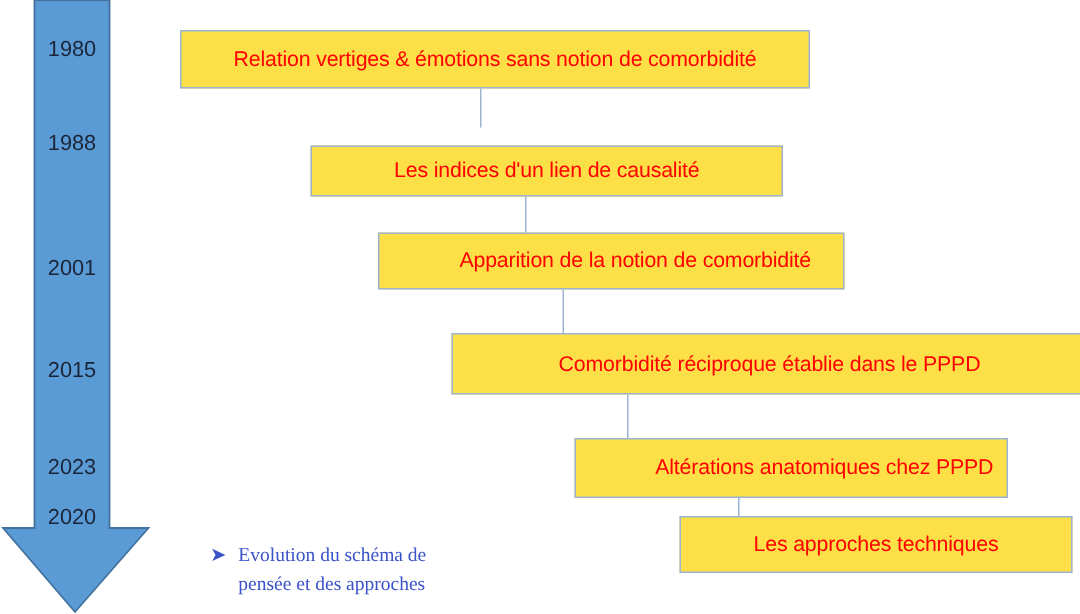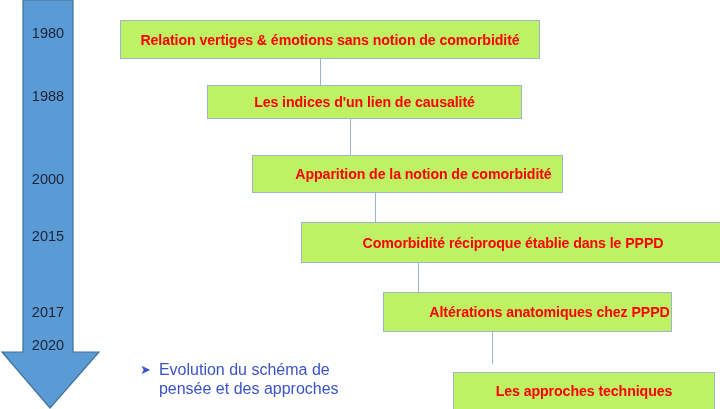--- a/index.html
+++ b/index.html
@@ -35,30 +35,29 @@
     font-family: "Liberation Sans", sans-serif;
     line-height: 1;
     white-space: nowrap;
   }
 
   
   .flow-box {
     position: absolute;
     box-sizing: border-box;
     border: 1.4px solid #9cb3d4;
-    background: #bef264;
+    background: #fde047;
     display: flex;
     align-items: center;
     justify-content: center;
     color: #ff0000;
     font-size: 14.2px;
     font-family: "Liberation Sans", sans-serif;
     white-space: nowrap;
     letter-spacing: -0.1px;
-    font-weight: bold;
   }
 
   
   .connector {
     position: absolute;
     width: 1.4px;
     background: #9cb3d4;
   }
 
   
@@ -71,61 +70,61 @@
     gap: 8px;
   }
   #bullet-note .bullet-glyph {
     color: #3a53c8;
     font-size: 13px;
     line-height: 19px;
     flex: 0 0 auto;
   }
   #bullet-note .bullet-text {
     color: #3a53c8;
-    font-size: 16px;
+    font-size: 13px;
     line-height: 19px;
-    font-family: Liberation Sans, sans-serif;
+    font-family: Liberation Serif, serif;
     white-space: pre-line;
   }
 </style>
 </head>
 <body>
 
 <div id="canvas">
 
   <div id="timeline-arrow">
     <svg width="110" height="409" viewBox="0 0 110 409">
       <polygon points="23,0 73,0 73,352 99,352 50,408 2,352 23,352" fill="#5b9bd5" stroke="#41719c" stroke-width="1.2"></polygon>
     </svg>
 
     <div class="year-label" style="top:26px">1980</div>
     <div class="year-label" style="top:89px">1988</div>
-    <div class="year-label" style="top:172px">2000</div>
-    <div class="year-label" style="top:229px">2015</div>
-    <div class="year-label" style="top:305px">2017</div>
+    <div class="year-label" style="top:172px">2001</div>
+    <div class="year-label" style="top:240px">2015</div>
+    <div class="year-label" style="top:305px">2023</div>
     <div class="year-label" style="top:338px">2020</div>
   </div>
 
   <div class="connector" style="left:320px; top:59px;  height:26px;"></div>
   <div class="connector" style="left:350px; top:119px; height:36px;"></div>
   <div class="connector" style="left:375px; top:193px; height:29px;"></div>
   <div class="connector" style="left:418px; top:263px; height:29px;"></div>
   <div class="connector" style="left:492px; top:332px; height:32px;"></div>
 
   <div class="flow-box" style="left:120px; top:20px;  width:420px; height:39px;">Relation vertiges &amp; émotions sans notion de comorbidité</div>
 
-  <div class="flow-box" style="left:207px; top:85px;  width:315px; height:34px;">Les indices d'un lien de causalité</div>
+  <div class="flow-box" style="left:207px; top:97px;  width:315px; height:34px;">Les indices d'un lien de causalité</div>
 
   <div class="flow-box" style="left:252px; top:155px; width:311px; height:38px;padding-left:32px;">Apparition de la notion de comorbidité</div>
 
   <div class="flow-box" style="left:301px; top:222px; width:424px; height:41px;">Comorbidité réciproque établie dans le PPPD</div>
 
   <div class="flow-box" style="left:383px; top:292px; width:289px; height:40px;padding-left:44px;">Altérations anatomiques chez PPPD</div>
 
-  <div class="flow-box" style="left:453px; top:372px; width:262px; height:38px;">Les approches techniques</div>
+  <div class="flow-box" style="left:453px; top:344px; width:262px; height:38px;">Les approches techniques</div>
 
   <div id="bullet-note">
     <span class="bullet-glyph">➤</span>
     <span class="bullet-text">Evolution du schéma de
 pensée et des approches</span>
   </div>
 
 </div>
 
 </body></html>

